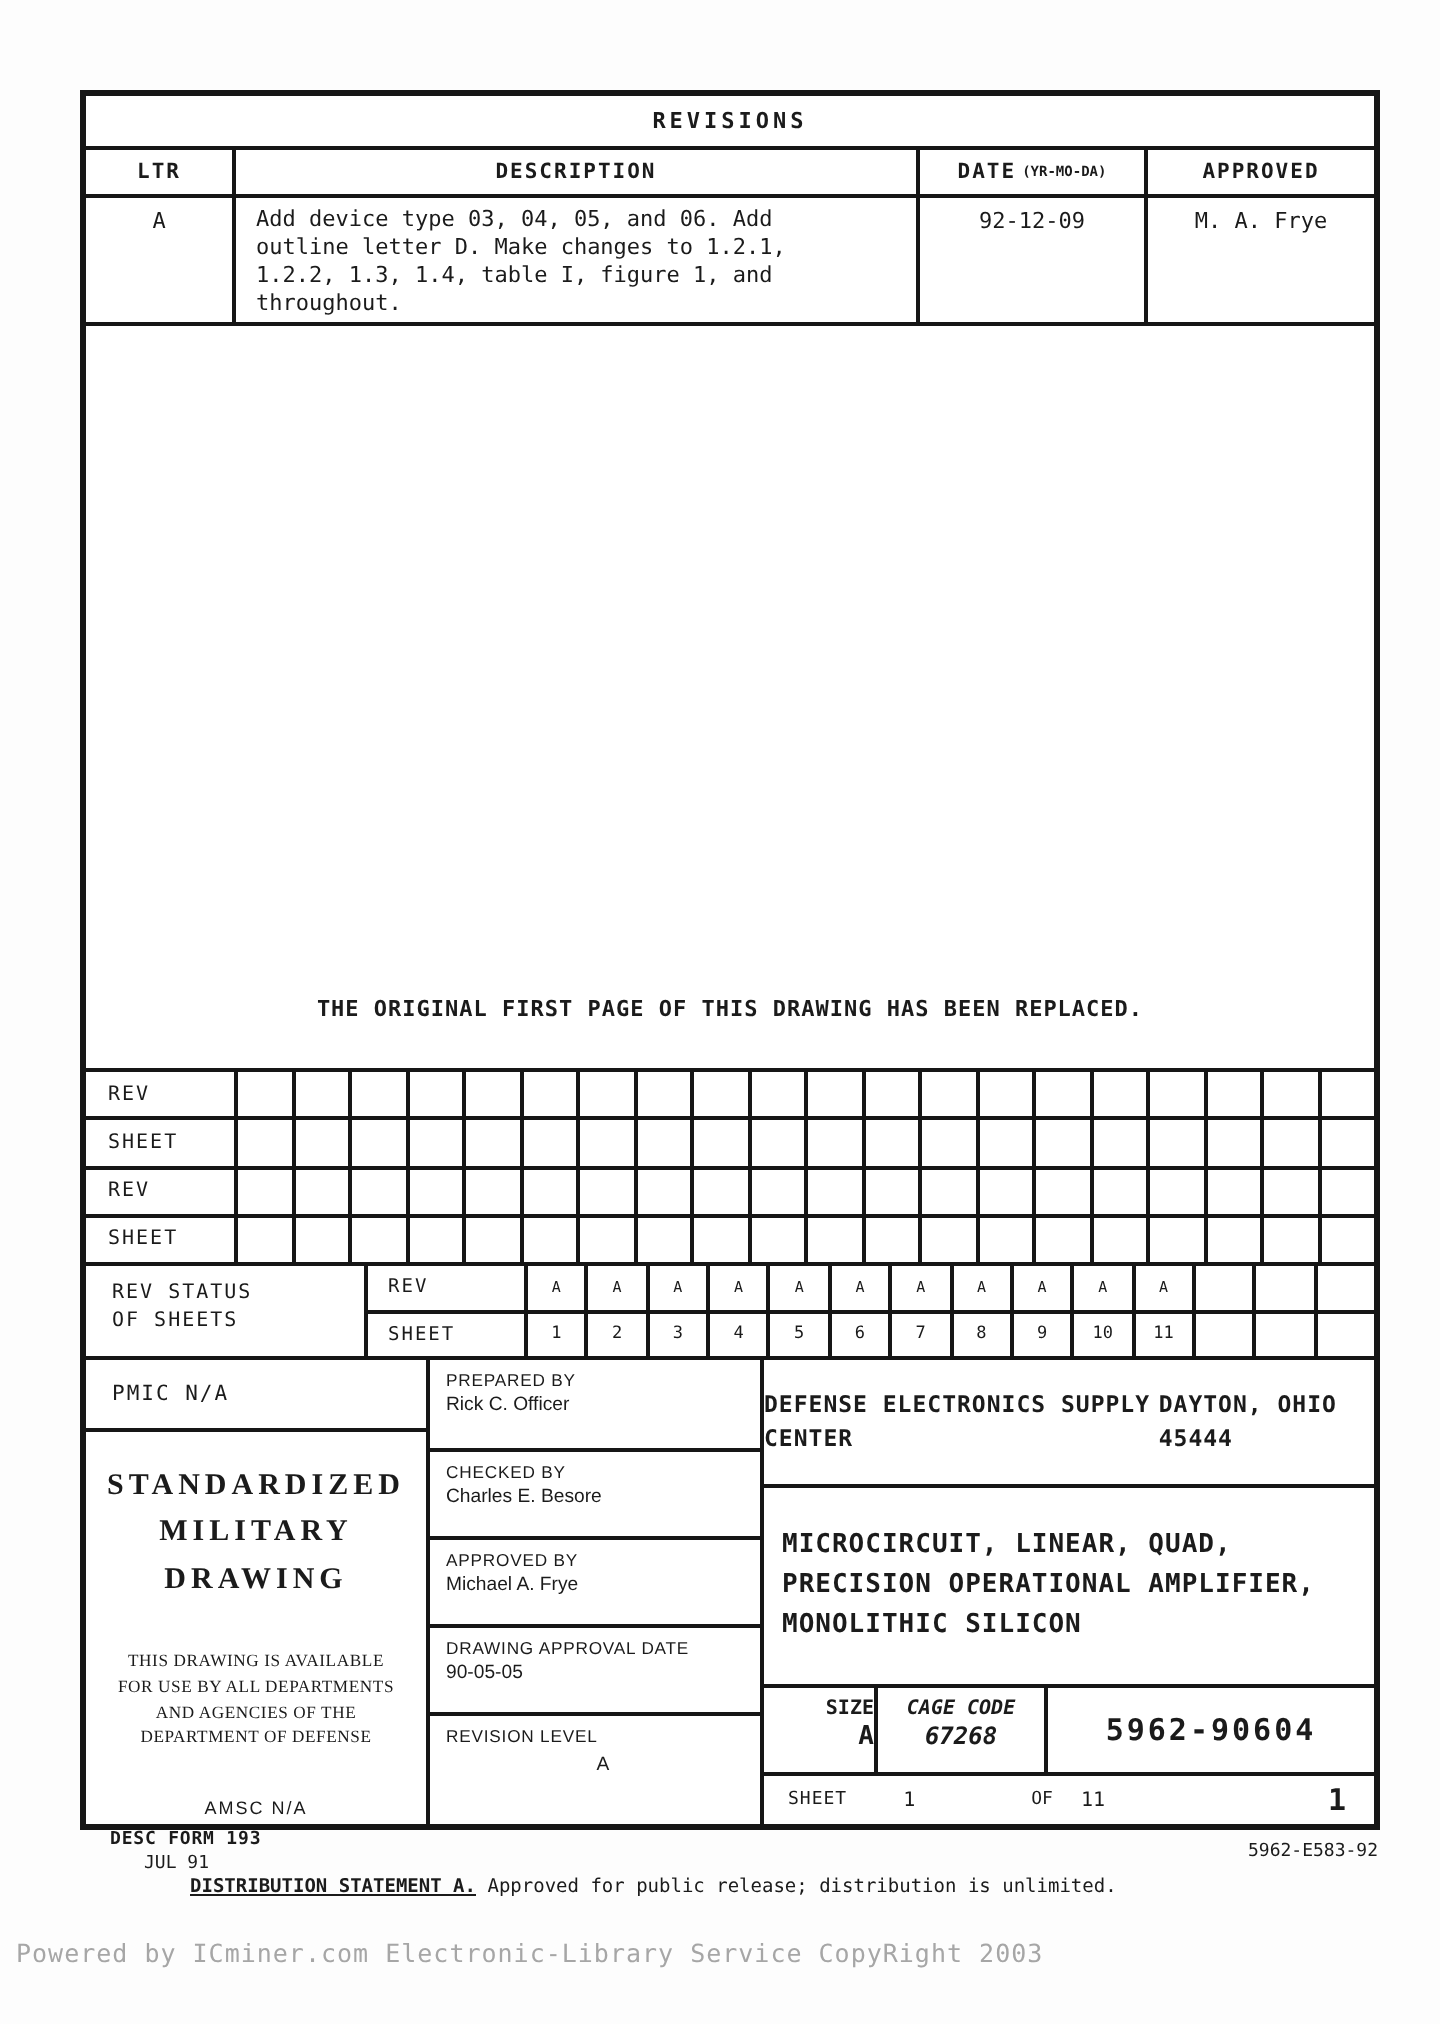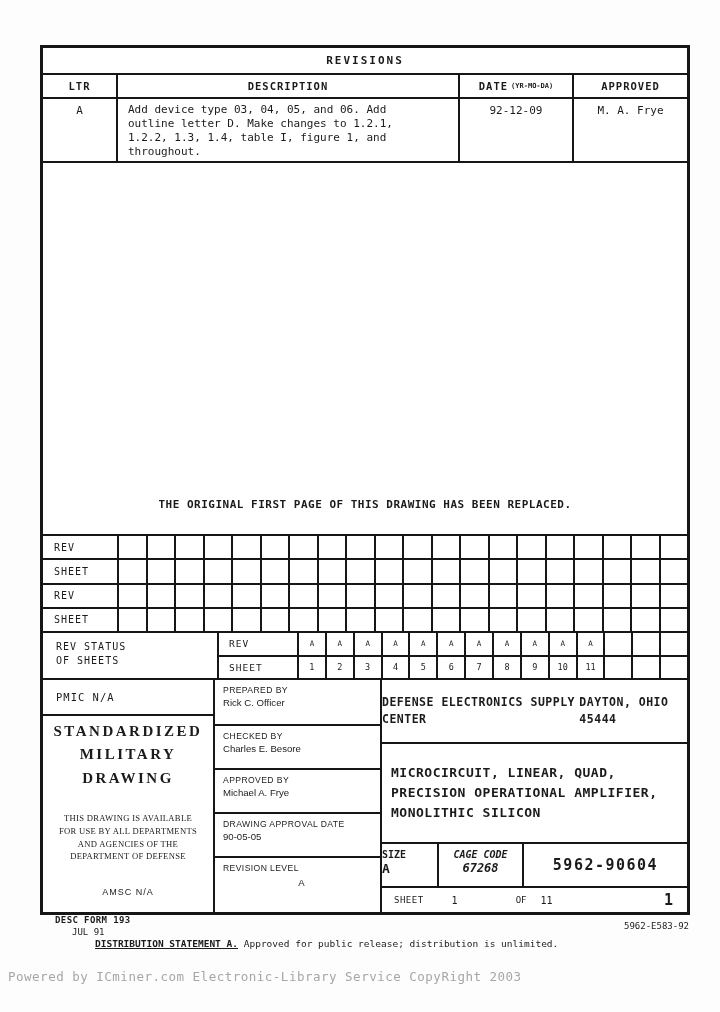--- a/index.html
+++ b/index.html
@@ -48,38 +48,38 @@
     border-top:2px solid #161616; display:flex; flex-direction:column; }
   .g4-row { flex:1; display:flex; border-bottom:2px solid #161616; }
   .g4-row:last-child { border-bottom:none; }
   .g4-label { width:76px; border-right:2px solid #161616;
     font-size:10px; letter-spacing:1px; display:flex; align-items:center; padding-left:11px; }
   .g4-cell { flex:1; border-right:2px solid #161616; }
   .g4-cell:last-child { border-right:none; }
   
   .revstatus { position:absolute; left:0; top:583px; width:100%; height:47px;
     border-top:2px solid #161616; display:flex; }
-  .rs-label { width:176px; border-right:2px solid #161616;
+  .rs-label { width:141px; border-right:2px solid #161616;
     font-size:10px; letter-spacing:1px; padding:7px 0 0 13px; line-height:1.4; }
   .rs-sub { flex:1; display:flex; flex-direction:column; }
   .rs-subrow { flex:1; display:flex; border-bottom:2px solid #161616; }
   .rs-subrow:last-child { border-bottom:none; }
   .rs-sublabel { width:80px; border-right:2px solid #161616;
     font-size:9.5px; letter-spacing:1px; display:flex; align-items:center; padding-left:10px; }
   .rs-cell { flex:1; border-right:2px solid #161616;
     display:flex; align-items:center; justify-content:center; font-size:8.5px; }
   .rs-cell:last-child { border-right:none; }
   .rs-subrow.revline .rs-cell { font-size:7.5px; }
   
   .titleblock { position:absolute; left:0; top:630px; width:100%; bottom:0;
     border-top:2px solid #161616; display:flex; }
   .tb-left { width:172px; border-right:2px solid #161616; display:flex; flex-direction:column; }
   .tb-pmic { height:36px; border-bottom:2px solid #161616;
     font-size:10.5px; display:flex; align-items:center; padding-left:13px; letter-spacing:1px; }
-  .tb-smdbox { flex:1; padding-top:4px; text-align:center; }
+  .tb-smdbox { flex:1; padding-top:16px; text-align:center; }
   .smd-title { font-family:"Liberation Serif","DejaVu Serif",serif;
     font-weight:bold; font-size:15px; letter-spacing:2.5px; line-height:1.55; }
   .avail { margin-top:22px; font-family:Liberation Serif, serif;
     font-size:8.6px; line-height:1.5; letter-spacing:0.3px; }
   .amsc { margin-top:24px; font-family:"Liberation Sans","DejaVu Sans",sans-serif;
     font-size:9px; letter-spacing:1px; }
   .tb-mid { width:167px; border-right:2px solid #161616; display:flex; flex-direction:column; }
   .tb-cell { border-bottom:2px solid #161616; padding:5px 0 0 8px;
     font-family:"Liberation Sans","DejaVu Sans",sans-serif; }
   .tb-cell .lab { font-size:8.6px; letter-spacing:0.4px; display:block; }
@@ -88,21 +88,21 @@
   .cell-dad { height:44px; } .cell-rev { flex:1; border-bottom:none; }
   .cell-rev .val { text-align:center; margin-top:4px; }
   .tb-right { flex:1; display:flex; flex-direction:column; }
   .tb-agency { height:64px; border-bottom:2px solid #161616;
     display:flex; flex-direction:row; align-items:center; justify-content:center;
     font-size:11.5px; font-weight:600; line-height:1.45; letter-spacing:0.5px; }
   .tb-title { height:100px; border-bottom:2px solid #161616;
     display:flex; align-items:center; padding-left:9px;
     font-size:13px; font-weight:600; line-height:1.55; letter-spacing:0.5px; }
   .tb-sizerow { height:44px; border-bottom:2px solid #161616; display:flex; }
-  .sz-box { width:57px; border-right:2px solid #161616; text-align:left; padding-top:5px; }
+  .sz-box { width:57px; border-right:2px solid #161616; text-align:right; padding-top:5px; }
   .sz-box .lab { font-size:10px; font-weight:bold; display:block; }
   .sz-box .val { font-size:13px; font-weight:bold; display:block; margin-top:1px; }
   .cage-box { width:85px; border-right:2px solid #161616; text-align:center; padding-top:5px;font-style:italic; }
   .cage-box .lab { font-size:10px; font-weight:bold; display:block; }
   .cage-box .val { font-size:12px; font-weight:bold; display:block; margin-top:1px; }
   .pin-box { flex:1; display:flex; align-items:center; justify-content:center;
     font-size:15px; font-weight:bold; letter-spacing:1.5px; }
   .tb-sheetrow { flex:1; display:flex; align-items:center; padding:0 14px 0 12px; }
   .tb-sheetrow .shl { font-size:9px; letter-spacing:0.5px; }
   .tb-sheetrow .shn { font-size:10px; margin-left:28px; }

